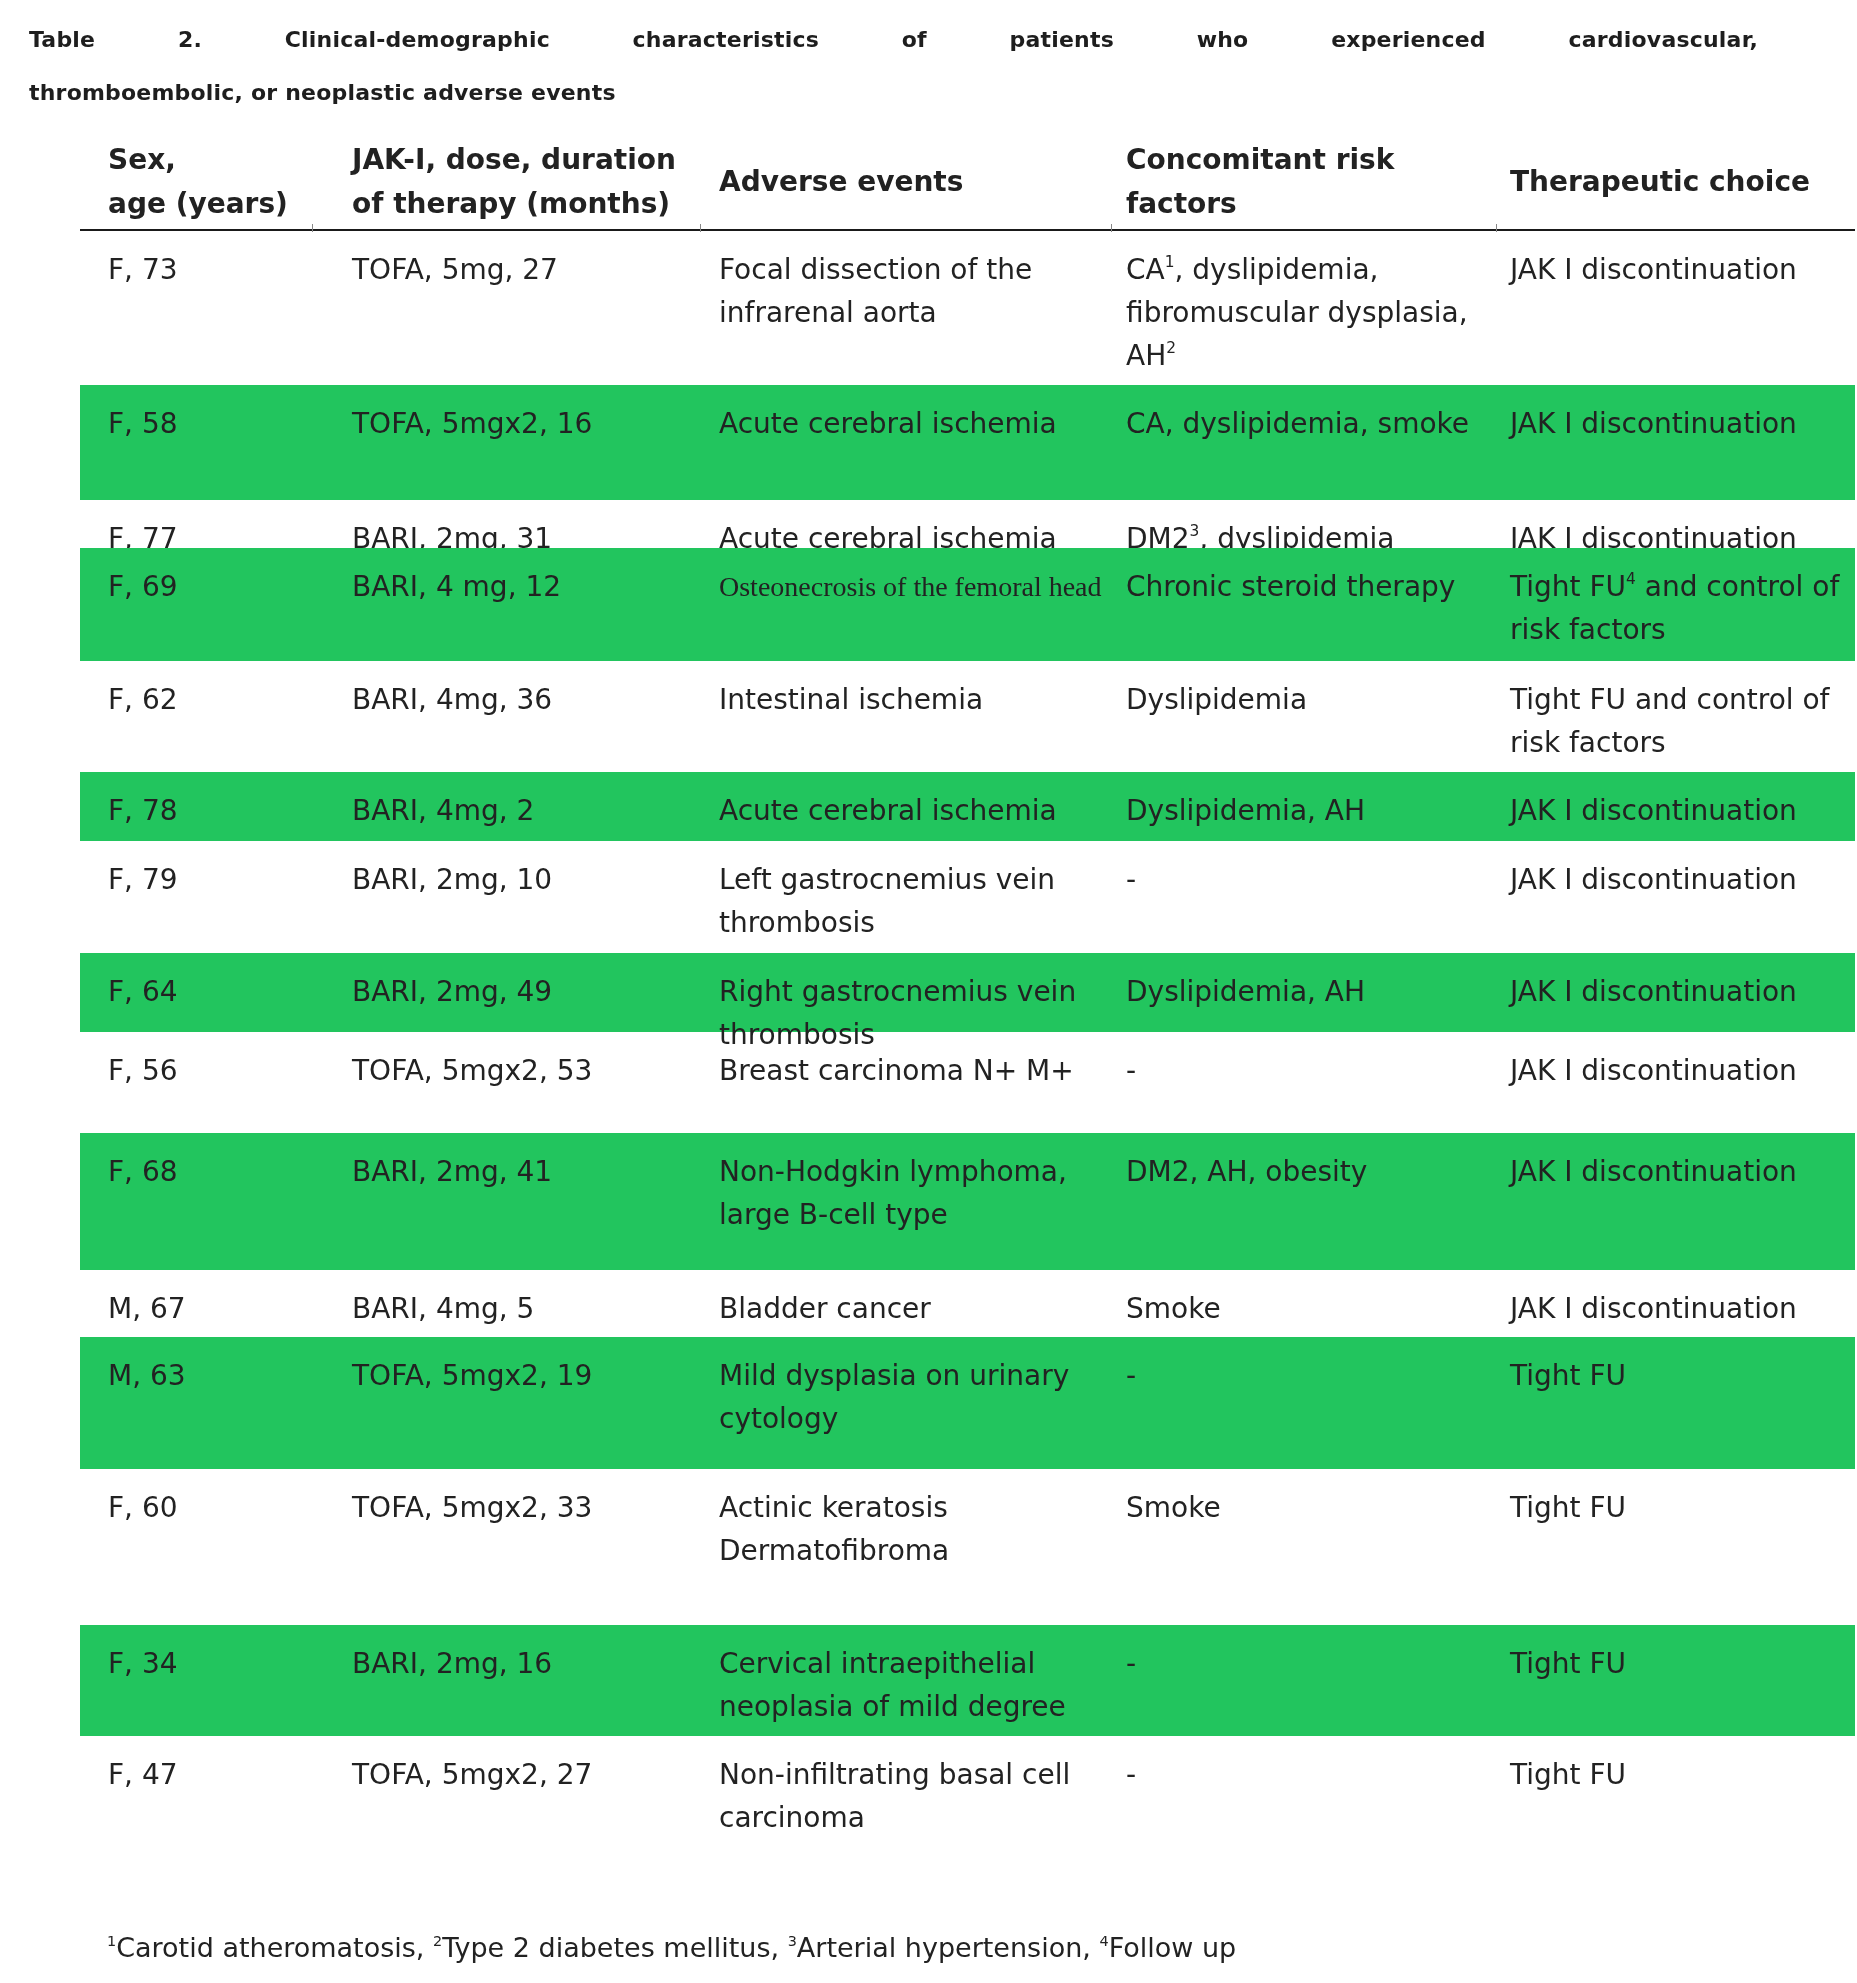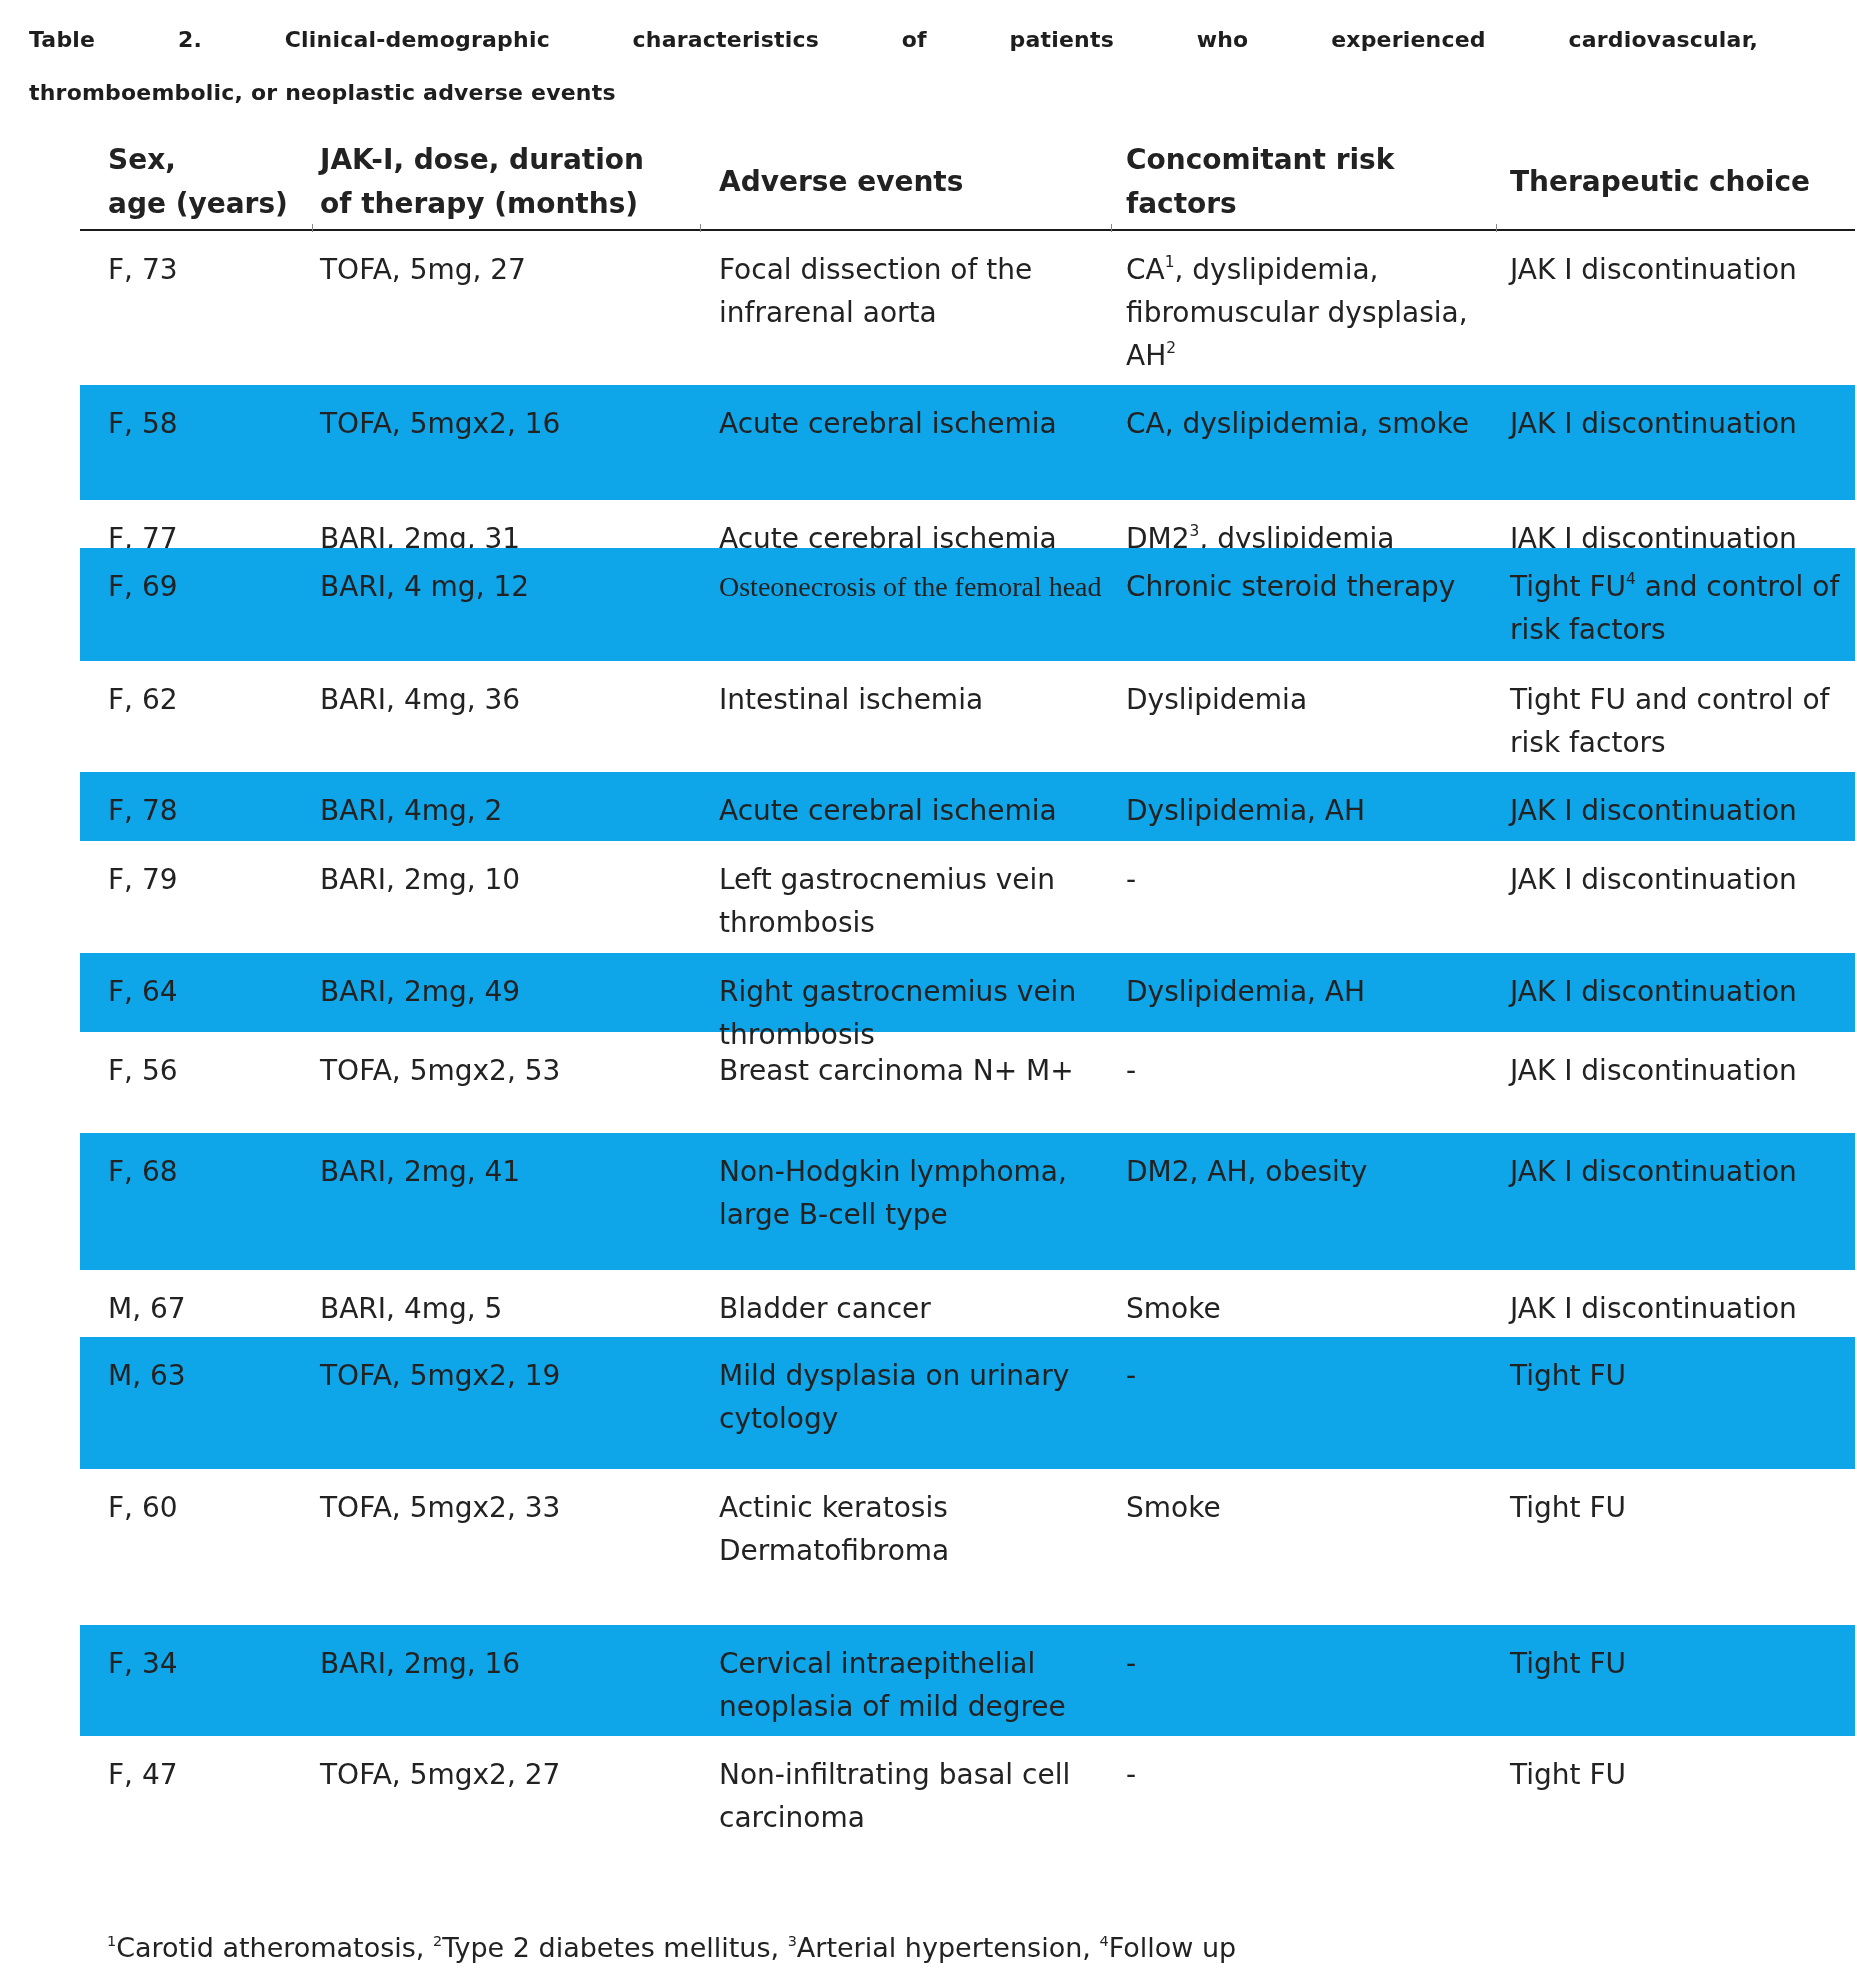--- a/index.html
+++ b/index.html
@@ -9,24 +9,24 @@
            font-weight: bold; font-size: 22px; line-height: 53px;
            text-align: justify; text-align-last: left; letter-spacing: 0.2px; }
   .title .line1 { display: block; text-align: justify; text-align-last: justify; }
   .title .line2 { display: block; }
   .tbl { position: absolute; left: 80px; top: 134px; width: 1775px; }
   .hdr { position: relative; height: 95px; border-bottom: 2.9px solid #1a1a1a; }
   .hcell { position: absolute; top: 0; height: 95px; display: flex; align-items: center;
            font-weight: bold; font-size: 28px; line-height: 44px; color: #222; }
   .tick { position: absolute; bottom: -2.9px; width: 1px; height: 7.7px; background: #888; }
   .row { position: relative; }
-  .row.gray { background: #0ea5e9; }
+  .row.gray { background: #22c55e; }
   .cell { position: absolute; top: 17.3px; font-size: 28px; line-height: 43px; color: #222; }
   .c1 { left: 28px; width: 221px; }
-  .c2 { left: 240px; width: 365px; }
+  .c2 { left: 272px; width: 365px; }
   .c3 { left: 639px; width: 384px; }
   .c4 { left: 1046px; width: 365px; }
   .c5 { left: 1430px; width: 346px; }
   sup { font-size: 15.4px; line-height: 0; vertical-align: 12.5px; }
   .footnote { position: absolute; left: 107px; top: 1929px; font-size: 27px; line-height: 38px; color: #222; }
   .footnote sup { font-size: 14.4px; vertical-align: 11.5px; }
 </style>
 </head>
 <body>
 

